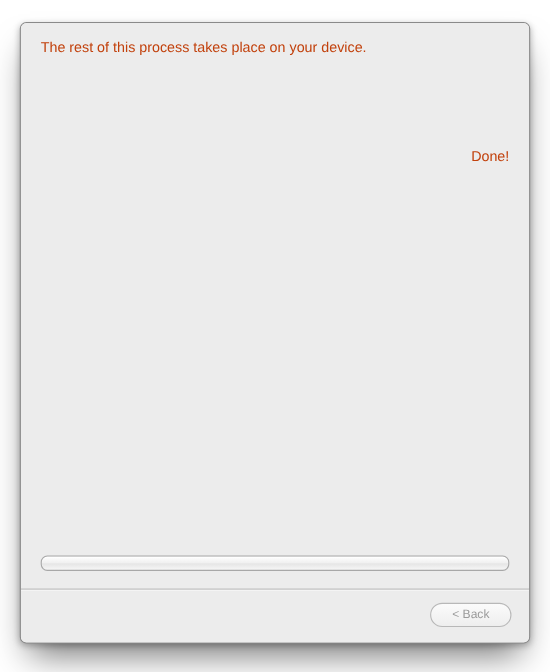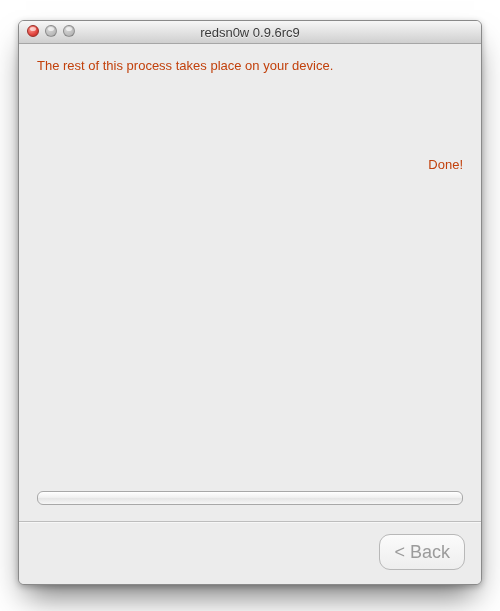--- a/index.html
+++ b/index.html
@@ -105,24 +105,24 @@
     background: #ececec;
     border-top: 1px solid #bdbdbd;
     box-shadow: inset 0 1px 0 rgba(255,255,255,0.6);
     padding: 12px 16px 14px 16px;
     display: flex;
     justify-content: flex-end;
     gap: 12px;
   }
   .btn {
     min-width: 74px;
-    height: 36px;
+    height: 22px;
     padding: 0 14px;
     border-radius: 11px;
-    font-size: 18px;
+    font-size: 11px;
     font-family: inherit;
     color: #000;
     background: linear-gradient(#ffffff, #f3f3f3 45%, #e2e2e2 55%, #f0f0f0);
     border: 1px solid #8f8f8f;
     box-shadow: 0 1px 0 rgba(255,255,255,0.6) inset, 0 1px 1px rgba(0,0,0,0.1);
     cursor: default;
     line-height: 18px;
   }
   .btn[disabled] {
     color: #9b9b9b;
@@ -137,28 +137,20 @@
     border: 1px solid #4a78b5;
     box-shadow: 0 0 0 1px rgba(255,255,255,0.35) inset, 0 1px 1px rgba(0,0,0,0.15);
   }
 </style>
 </head>
 <body>
 
 <div class="stage">
   <div class="window">
 
-    <div class="titlebar">
-      <div class="traffic">
-        <span class="tl-btn tl-close"></span>
-        <span class="tl-btn tl-min"></span>
-        <span class="tl-btn tl-zoom"></span>
-      </div>
-      <div class="title">redsn0w 0.9.6rc9</div>
-    </div>
 
     <div class="content">
       <div class="msg msg-top">The rest of this process takes place on your device.</div>
       <div class="msg msg-status">Done!</div>
       <div class="spacer"></div>
       <div class="progress-outer"></div>
     </div>
 
     <div class="footer">
       <button class="btn" disabled="">&lt; Back</button>

